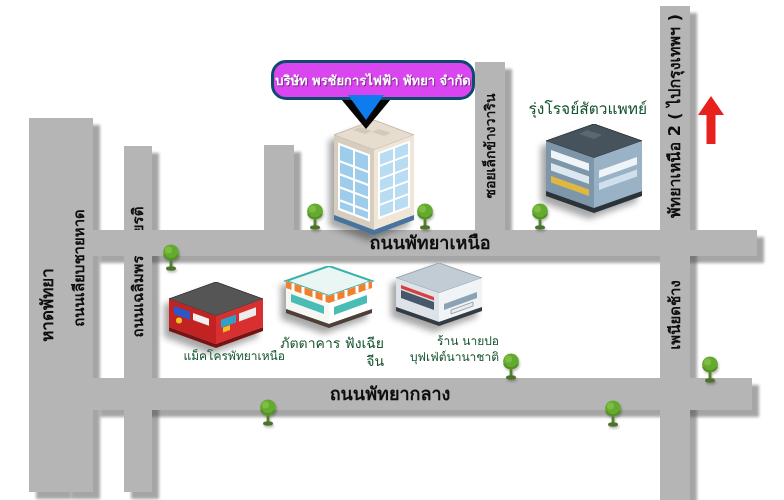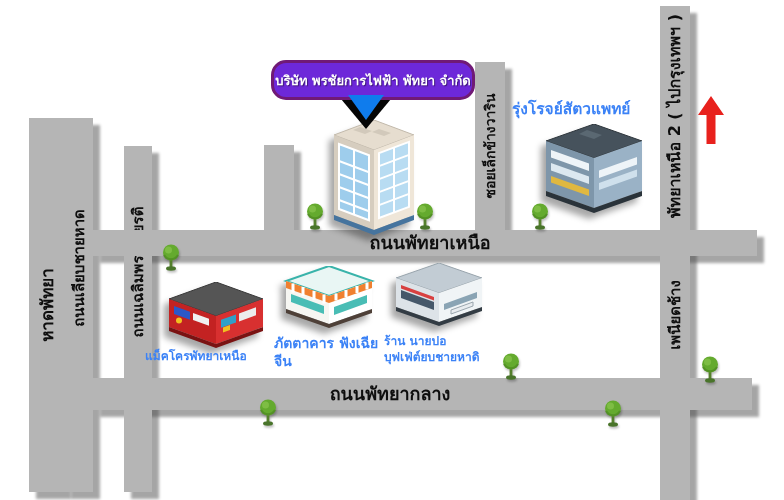--- a/index.html
+++ b/index.html
@@ -23,31 +23,31 @@
   .g-central{left:93px; top:378px;width:659px;height:32px;}
   .g-soi    {left:475px;top:62px; width:30px; height:168px;}
   .g-highway{left:660px;top:6px;  width:30px; height:494px;}
   .g-stub   {left:264px;top:145px;width:30px; height:85px;}
 
   
   .vlabel{position:absolute;left:50%;white-space:nowrap;font-weight:700;color:#0e0e0e;
           transform:translate(-50%,-50%) rotate(-90deg);line-height:1;}
   .hlabel{position:absolute;top:50%;white-space:nowrap;font-weight:700;color:#0e0e0e;
           transform:translate(-50%,-50%);line-height:1;}
-  .place-label{position:absolute;z-index:4;font-weight:700;color:#3b82f6;
-               text-align:left;line-height:1.3;}
+  .place-label{position:absolute;z-index:4;font-weight:400;color:#14532d;
+               text-align:right;line-height:1.3;}
 
   
   .bld{position:absolute;z-index:3;filter:drop-shadow(-5px 6px 3px rgba(0,0,0,.35));}
   .tree{position:absolute;z-index:3;filter:drop-shadow(1px 2px 1px rgba(0,0,0,.25));}
   .arrow{position:absolute;z-index:4;}
 
   
   .callout{position:absolute;left:271px;top:60px;width:198px;height:34px;z-index:5;
-           background:#6d28d9;border:3px solid #701a75;border-radius:15px;
+           background:#d946ef;border:3px solid #0c4a6e;border-radius:15px;
            display:flex;align-items:center;justify-content:center;
            color:#ffffff;font-weight:700;font-size:13px;white-space:nowrap;
            text-shadow:1px 1px 1px rgba(0,0,0,.45);}
   .tail-outer{position:absolute;left:341px;top:99px;width:0;height:0;z-index:4;
               border-left:25px solid transparent;border-right:25px solid transparent;
               border-top:30px solid #050505;}
   .tail-inner{position:absolute;left:348px;top:95px;width:0;height:0;z-index:6;
               border-left:18px solid transparent;border-right:18px solid transparent;
               border-top:25px solid #0f7ced;}
 </style>
@@ -247,16 +247,16 @@
 
   <div class="place-label" style="left:145px;top:349px;width:140px;font-size:12px;">แม็คโครพัทยาเหนือ</div>
 
   <div class="place-label" style="left:274px;top:334px;width:110px;font-size:14px;">
     <div>ภัตตาคาร ฟังเฉีย</div>
     <div>จีน</div>
   </div>
 
   <div class="place-label" style="left:384px;top:334px;width:115px;font-size:12px;">
     <div>ร้าน นายปอ</div>
-    <div>บุฟเฟ่ต์ยบชายหาดิ</div>
+    <div>บุฟเฟ่ต์นานาชาติ</div>
   </div>
 
 </div>
 
 </body></html>

